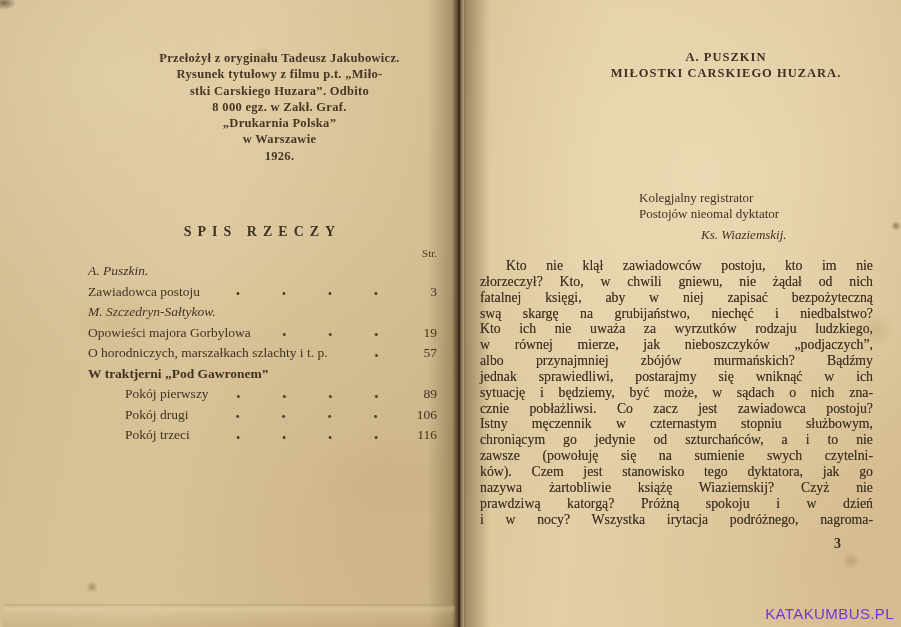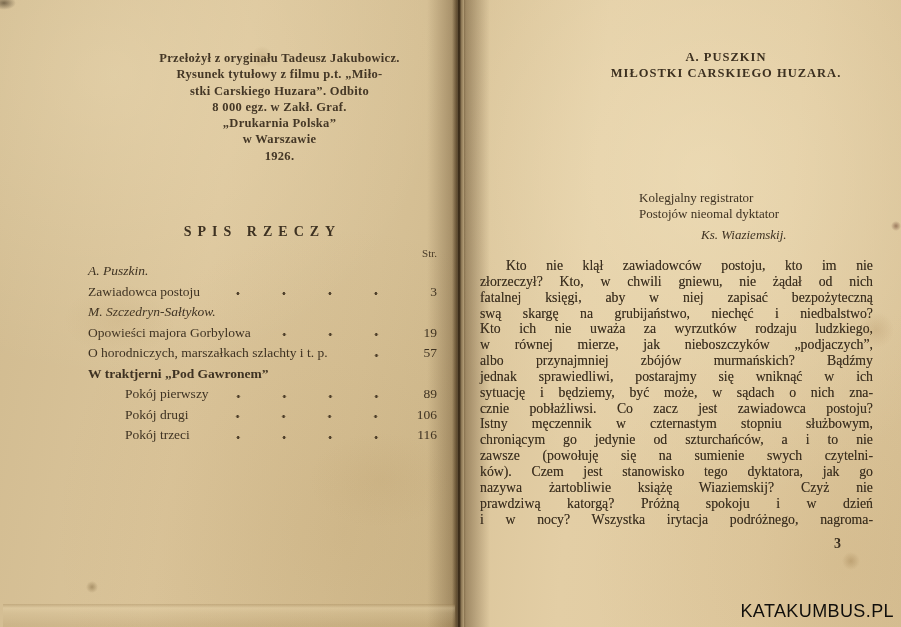--- a/index.html
+++ b/index.html
@@ -89,21 +89,21 @@
     font-size:13.8px;line-height:15.85px;color:#3b2f1f;
     text-shadow:0 0 .4px rgba(59,47,31,.55);
   }
   .body-line{text-align:justify;text-align-last:justify;white-space:normal;}
   .body-line.first{text-indent:26px;}
   .page-num{position:absolute;right:60px;top:536px;font-size:14px;font-weight:700;color:#3b2f1f;}
   
   .watermark{
     position:absolute;right:7px;bottom:5px;
     font-family:"Liberation Sans","DejaVu Sans",sans-serif;
-    font-size:18px;letter-spacing:.4px;color:#000000;opacity:.92;
+    font-size:15px;letter-spacing:.4px;color:#6d28d9;opacity:.92;
   }
 </style>
 </head>
 <body>
 
 <div class="scan">
 
   <div class="page page-left">
     <div class="imprint">
       <div>Przełożył z oryginału Tadeusz Jakubowicz.</div>

